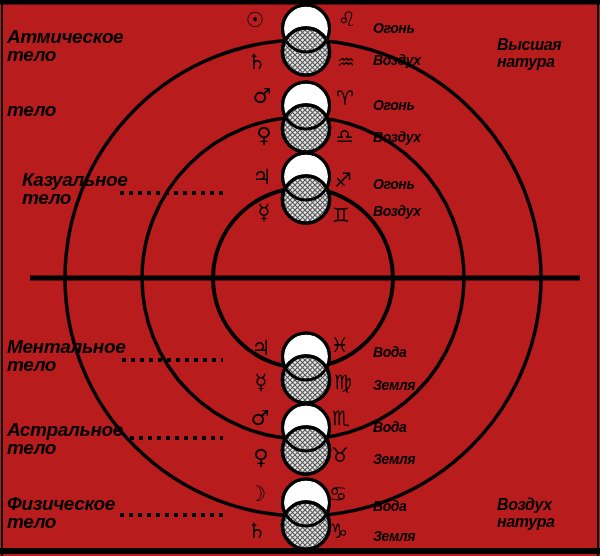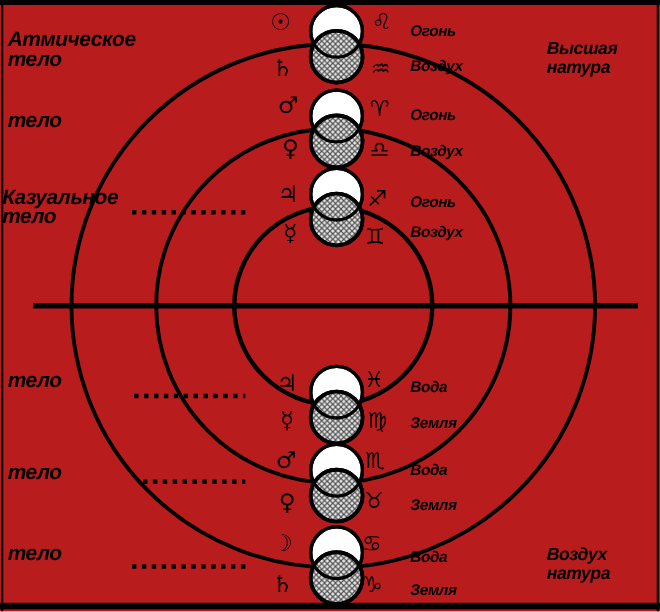--- a/index.html
+++ b/index.html
@@ -101,31 +101,34 @@
     </g>
   </svg>
 
   <div class="txt body-label" style="left:7px;top:28px">
       <div>Атмическое</div>
       <div>тело</div>
     </div>
   <div class="txt body-label" style="left:7px;top:101px">
       <div>тело</div>
     </div>
-  <div class="txt body-label" style="left:2px;top:171px">
+  <div class="txt body-label" style="left:22px;top:171px">
       <div>Казуальное</div>
       <div>тело</div>
     </div>
   <div class="txt body-label" style="left:7px;top:338px">
+      <div>Ментальное</div>
       <div>тело</div>
     </div>
   <div class="txt body-label" style="left:7px;top:421px">
+      <div>Астральное</div>
       <div>тело</div>
     </div>
   <div class="txt body-label" style="left:7px;top:495px">
+      <div>Физическое</div>
       <div>тело</div>
     </div>
 
   <div class="txt nature-label" style="left:497px;top:36px">
       <div>Высшая</div>
       <div>натура</div>
     </div>
   <div class="txt nature-label" style="left:497px;top:496px">
       <div>Воздух</div>
       <div>натура</div>

